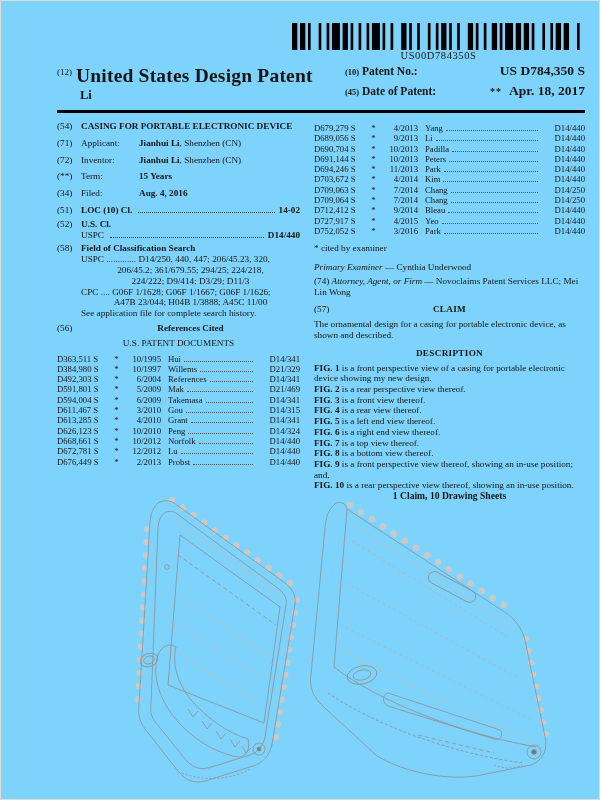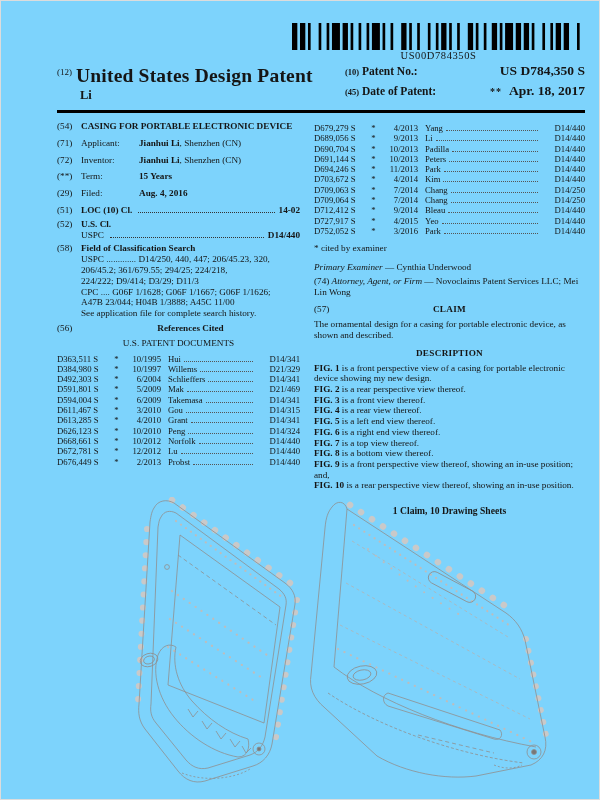--- a/index.html
+++ b/index.html
@@ -30,41 +30,41 @@
   .col-l{left:57px;width:243px;}
   .col-r{left:314px;width:271px;}
   .item{display:flex;margin-bottom:6px;}
   .inum{width:24px;flex:none;}
   .ibody{flex:1;min-width:0;}
   .bold{font-weight:bold;}
   .ital{font-style:italic;}
   .lab{display:inline-block;min-width:58px;}
   .leader-row{display:flex;align-items:baseline;}
   .dots{flex:1;border-bottom:1.2px dotted #333;margin:0 4px 2px 6px;min-width:10px;}
-  .al-right{text-align:left;}
+  .al-right{text-align:center;}
   .center{text-align:center;}
   .subhead{margin:2px 0 5px;}
   
   .refs{margin-top:2px;font-family:Liberation Serif, serif;}
   .refrow{display:flex;align-items:baseline;font-size:8.7px;line-height:10.3px;}
   .r-no{width:54px;flex:none;}
   .r-star{width:11px;flex:none;text-align:center;}
   .r-date{width:39px;flex:none;text-align:right;margin-right:7px;}
   .r-name{flex:none;}
   .r-dots{flex:1;border-bottom:1px dotted #555;margin:0 3px 2px;min-width:8px;}
   .r-cls{width:44px;flex:none;text-align:right;}
   
   .note{margin:7px 0 8px;}
   .pe-line{margin-bottom:3px;}
   .para{margin-bottom:6px;}
   .sec-head{position:relative;margin:7px 0 4px;}
   .sec-head .snum{position:absolute;left:0;top:0;}
   .sec-head .stitle{text-align:center;font-weight:bold;letter-spacing:.3px;}
   .figs div{margin:0;line-height:10.7px;}
-  .footer-line{text-align:center;font-weight:bold;margin-top:15px;font-size:9.6px;}
+  .footer-line{text-align:center;font-weight:bold;margin-top:0;font-size:9.6px;}
   
   .fig{position:absolute;top:497px;}
   .fig-l{left:92px;width:212px;height:296px;}
   .fig-r{left:298px;width:262px;height:296px;}
   .fig svg{width:100%;height:100%;display:block;}
 </style>
 </head>
 <body>
 
 <div class="page">
@@ -141,21 +141,21 @@
     </div>
     <div class="item">
       <span class="inum">(72)</span>
       <span class="ibody"><span class="lab">Inventor:</span><span class="bold">Jianhui Li</span><span>, Shenzhen (CN)</span></span>
     </div>
     <div class="item">
       <span class="inum">(**)</span>
       <span class="ibody"><span class="lab">Term:</span><span class="bold">15 Years</span></span>
     </div>
     <div class="item">
-      <span class="inum">(29)</span>
+      <span class="inum">(34)</span>
       <span class="ibody"><span class="lab">Filed:</span><span class="bold">Aug. 4, 2016</span></span>
     </div>
     <div class="item" style="margin-bottom:3px">
       <span class="inum">(51)</span>
       <span class="ibody leader-row">
           <span class="bold">LOC (10) Cl.</span>
           <span class="dots"></span>
           <span class="bold">14-02</span>
         </span>
     </div>
@@ -204,21 +204,21 @@
           <span class="r-date">10/1997</span>
           <span class="r-name">Willems</span>
           <span class="r-dots"></span>
           <span class="r-cls">D21/329</span>
         </div>
 
         <div class="refrow">
           <span class="r-no">D492,303 S</span>
           <span class="r-star">*</span>
           <span class="r-date">6/2004</span>
-          <span class="r-name">Schlieffers</span>
+          <span class="r-name">References</span>
           <span class="r-dots"></span>
           <span class="r-cls">D14/341</span>
         </div>
 
         <div class="refrow">
           <span class="r-no">D591,801 S</span>
           <span class="r-star">*</span>
           <span class="r-date">5/2009</span>
           <span class="r-name">Mak</span>
           <span class="r-dots"></span>

